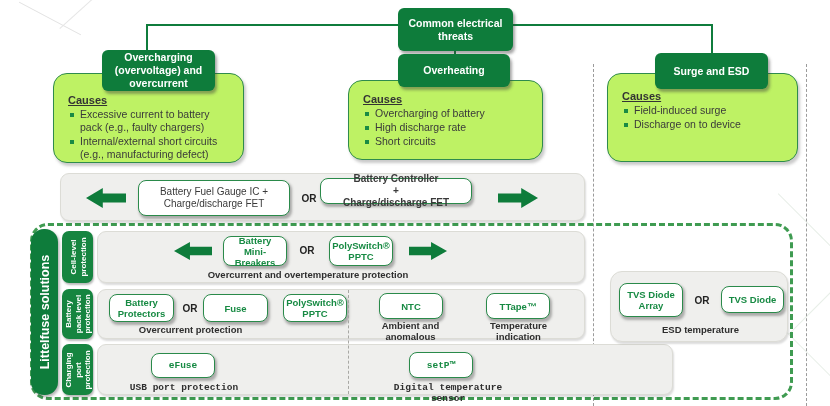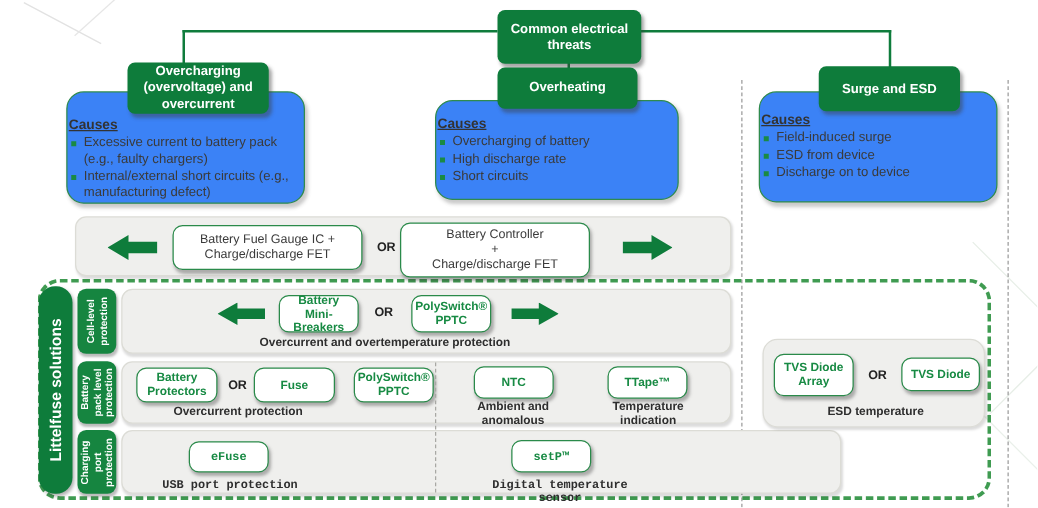--- a/index.html
+++ b/index.html
@@ -10,23 +10,23 @@
   
   .abs{position:absolute;}
   .green-box{
     background:#0e7c3b;color:#ffffff;font-weight:bold;text-align:center;
     border-radius:6px;box-shadow:2px 3px 3px rgba(60,60,60,.45);
     display:flex;align-items:center;justify-content:center;
     font-size:10.5px;line-height:13px;padding:2px 4px;box-sizing:border-box;
     z-index:5;
   }
   .causes-box{
-    background:#3b82f6;border:1.5px solid #2f8b4d;border-radius:14px;
+    background:#bef264;border:1.5px solid #2f8b4d;border-radius:14px;
     box-shadow:2px 3px 3px rgba(80,80,80,.3);box-sizing:border-box;
-    padding:6px 10px 4px 1px;z-index:3;
+    padding:6px 10px 4px 14px;z-index:3;
   }
   .causes-head{font-size:11px;font-weight:bold;color:#333;text-decoration:underline;margin-bottom:2px;}
   .bullet-item{position:relative;font-size:10.5px;line-height:13px;color:#3a3a3a;padding-left:12px;margin-top:1px;}
   .bullet-item::before{content:"";position:absolute;left:2px;top:4.5px;width:4px;height:4px;background:#1a8a44;}
   .gray-panel{
     background:#efefed;border:1px solid #dcdcd6;border-radius:9px;
     box-shadow:1px 2px 2px rgba(0,0,0,.14);box-sizing:border-box;z-index:2;
   }
   .product-box{
     position:absolute;background:#ffffff;border:1.5px solid #2a8a4a;border-radius:8px;
@@ -101,34 +101,33 @@
     <div class="bullet-item">High discharge rate</div>
     <div class="bullet-item">Short circuits</div>
   </div>
   <div class="green-box abs" style="left:398px;top:54px;width:112px;height:33px;">
     <span>Overheating</span>
   </div>
 
   <div class="causes-box abs" style="left:607px;top:73px;width:191px;height:89px;padding-top:16px;">
     <div class="causes-head">Causes</div>
     <div class="bullet-item">Field-induced surge</div>
-    <div class="bullet-item">ESD from device</div>
     <div class="bullet-item">Discharge on to device</div>
   </div>
   <div class="green-box abs" style="left:655px;top:53px;width:113px;height:36px;">
     <span>Surge and ESD</span>
   </div>
 
   <div class="gray-panel abs" style="left:60px;top:173px;width:525px;height:48px;">
     <div class="arrow left" style="left:25px;top:14px;width:40px;height:20px;"></div>
     <div class="product-box dark" style="left:77px;top:6px;width:152px;height:36px;">
       <span>Battery Fuel Gauge IC + Charge/discharge FET</span>
     </div>
     <div class="or-label" style="left:236px;top:19px;width:24px;">OR</div>
-    <div class="product-box dark" style="left:259px;top:4px;width:152px;height:44px;flex-direction:column;">
+    <div class="product-box dark" style="left:259px;top:4px;width:152px;height:26px;flex-direction:column;font-weight:bold;">
       <span>Battery Controller</span>
       <span>+</span>
       <span>Charge/discharge FET</span>
     </div>
     <div class="arrow right" style="left:437px;top:14px;width:40px;height:20px;"></div>
   </div>
 
   <div class="green-dash-border" style="left:30px;top:223px;width:763px;height:177px;"></div>
 
   <div class="side-bar" style="left:31px;top:229px;width:27px;height:166px;">

